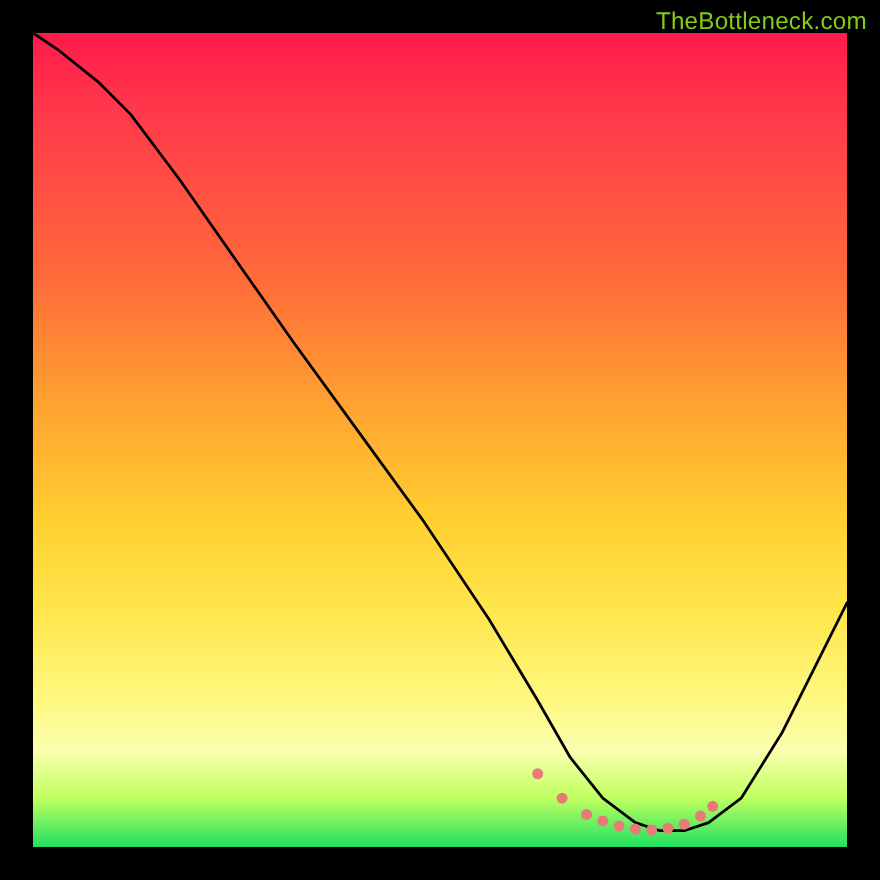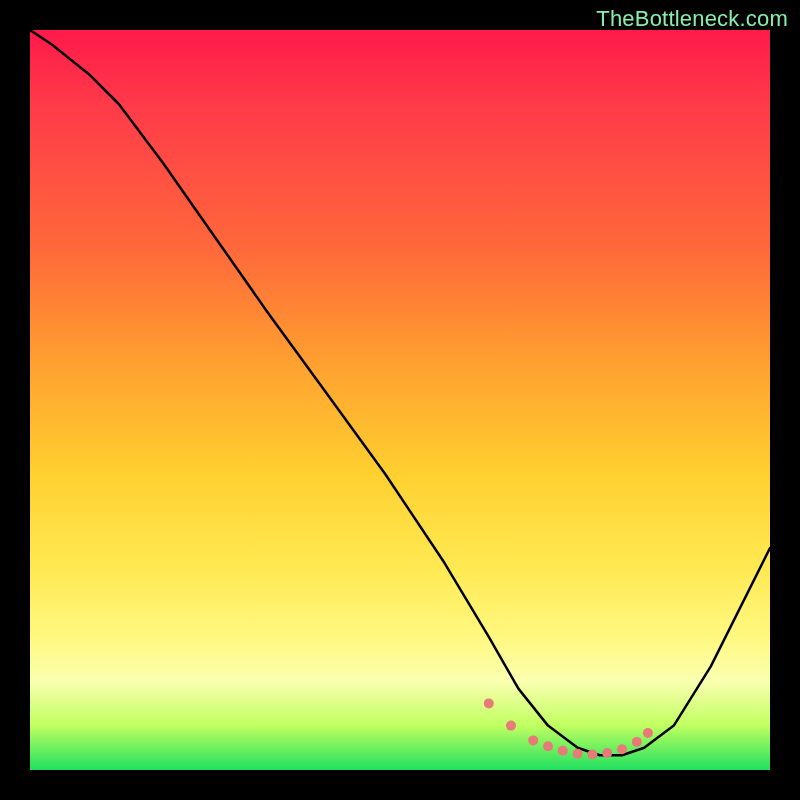--- a/index.html
+++ b/index.html
@@ -8,21 +8,21 @@
     background: #000;
     width: 800px;
     height: 800px;
     position: relative;
     font-family: Arial, sans-serif;
   }
   .watermark {
     position: absolute;
     top: 6px;
     right: 12px;
-    color: #86efac;
+    color: #84cc16;
     font-size: 22px;
     font-weight: 500;
     z-index: 10;
     letter-spacing: 0.2px;
   }
   .plot-area {
     position: absolute;
     top: 30px;
     left: 30px;
     width: 740px;

